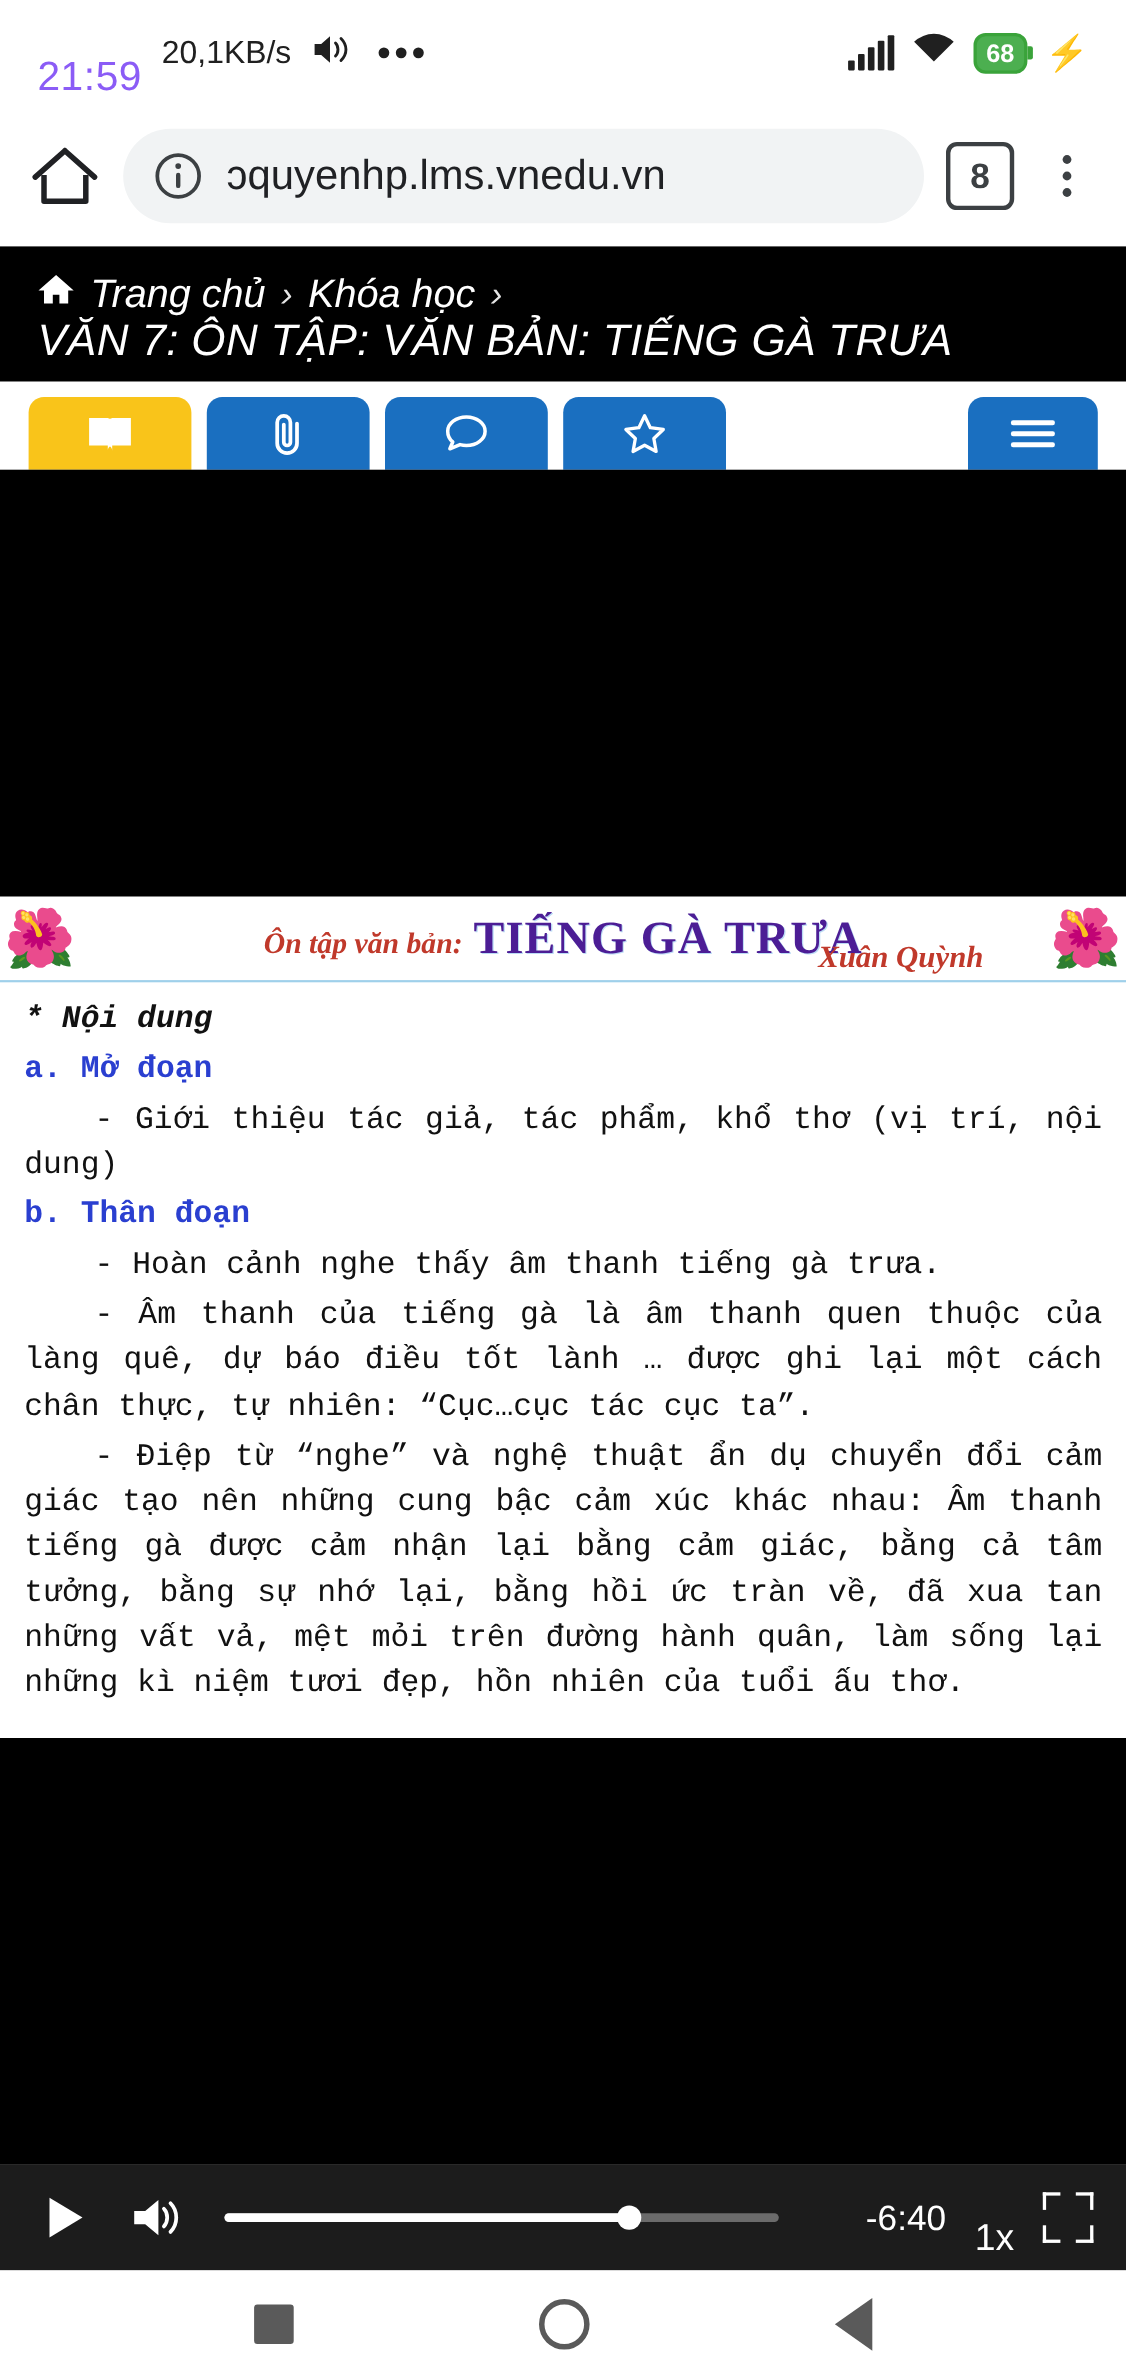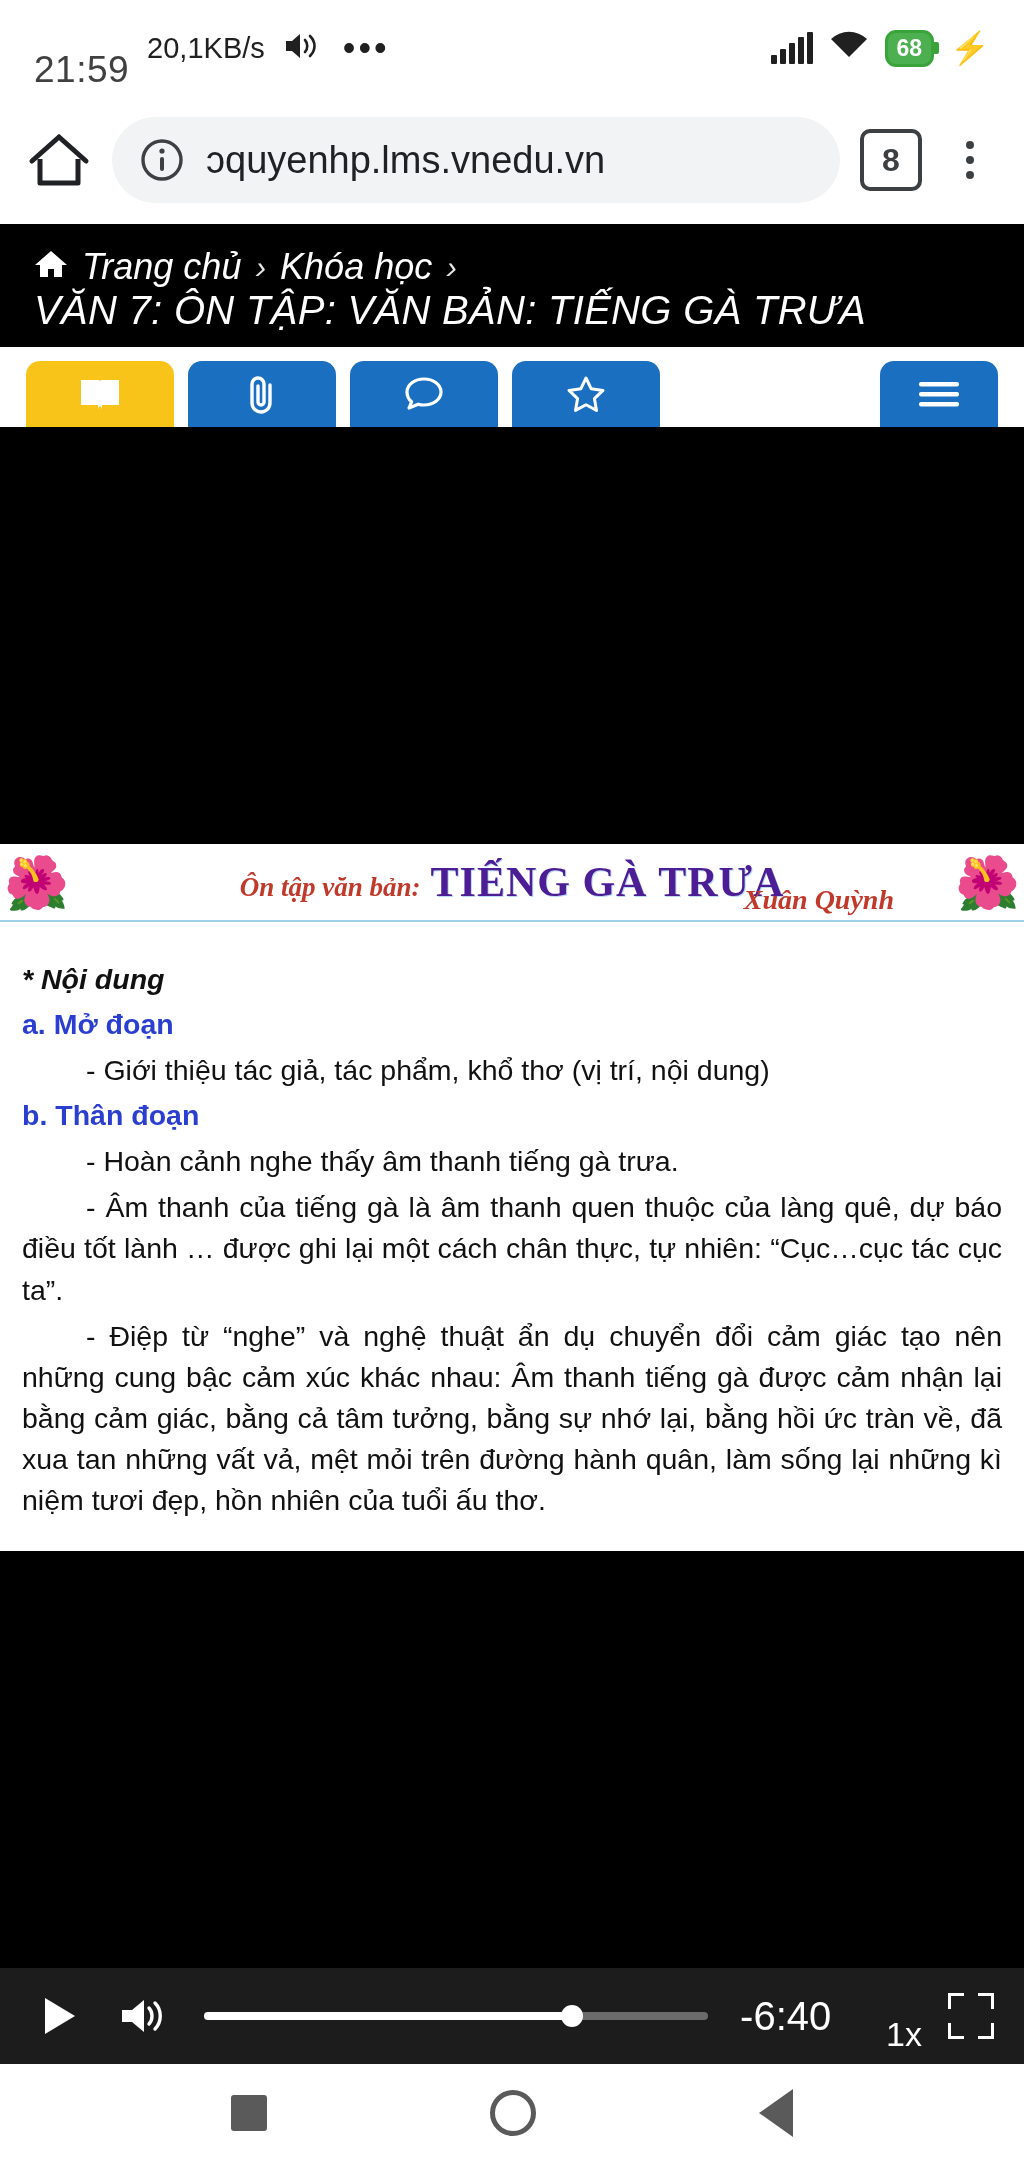--- a/index.html
+++ b/index.html
@@ -23,21 +23,21 @@
   .statusbar {
     height: 96px;
     flex: 0 0 96px;
     display: flex;
     align-items: center;
     padding: 0 34px;
     background: #ffffff;
     color: #1a1a1a;
   }
   .sb-left { display: flex; align-items: center; gap: 18px; }
-  .sb-time { font-size: 37px; letter-spacing: .5px; color: #404040; margin-top: 44px; }
+  .sb-time { font-size: 37px; letter-spacing: .5px; color: #8b5cf6; margin-top: 44px; }
   .sb-net  { font-size: 29px; color: #202020; }
   .sb-mute { font-size: 30px; color: #202020; line-height: 1; }
   .sb-dots { font-size: 36px; letter-spacing: 3px; color: #202020; margin-left: 6px; }
   .sb-right { margin-left: auto; display: flex; align-items: center; gap: 16px; }
   .bars { display: flex; align-items: flex-end; gap: 3px; height: 32px; }
   .bars i { display:block; width: 6px; background: #202020; border-radius: 1px; }
   .bars i:nth-child(1){height: 9px;}
   .bars i:nth-child(2){height: 15px;}
   .bars i:nth-child(3){height: 21px;}
   .bars i:nth-child(4){height: 27px;}
@@ -185,25 +185,25 @@
     letter-spacing: 1px;
     text-shadow: 1px 1px 0 #bcdcf5;
   }
   .banner-author {
     font-family: "Liberation Serif", serif;
     font-style: italic; font-weight: bold;
     font-size: 28px; color: #c0392b;
     position: absolute; right: 130px; bottom: 4px;
   }
   .slide-body {
-    font-family: Liberation Sans, sans-serif;
+    font-family: Liberation Mono, monospace;
     color: #111111;
     font-size: 28.5px;
     line-height: 1.44;
-    padding: 32px 22px 30px 22px;
+    padding: 8px 22px 30px 22px;
   }
   .slide-body .h-noidung { font-weight: bold; font-style: italic; }
   .slide-body .h-a, .slide-body .h-b { font-weight: bold; color: #2a3fd0; margin-top: 4px; }
   .slide-body .ind { text-indent: 64px; }
   .slide-body p { margin-top: 5px; text-align: justify; }
   .slide-body p.just { text-align: justify; }
 
   
   .controls {
     flex: 0 0 96px;
@@ -224,21 +224,21 @@
     margin: 0 6px;
   }
   .progress .filled {
     position:absolute; left:0; top:0; bottom:0;
     background:#ffffff; border-radius:4px;
   }
   .progress .knob {
     position:absolute; top:50%; transform:translate(-50%,-50%);
     width: 22px; height: 22px; border-radius:50%; background:#ffffff;
   }
-  .time { font-size: 40px; color:#ffffff; min-width: 120px; text-align:left;}
+  .time { font-size: 32px; color:#ffffff; min-width: 120px; text-align:right;}
   .speed { font-size: 34px; color:#ffffff;margin-top:36px; }
   .fullscreen { width: 46px; height: 46px; position: relative; }
   .fullscreen span {
     position:absolute; width:16px;height:16px;border:3px solid #fff;
   }
   .fullscreen span:nth-child(1){left:0;top:0;border-right:none;border-bottom:none;}
   .fullscreen span:nth-child(2){right:0;top:0;border-left:none;border-bottom:none;}
   .fullscreen span:nth-child(3){left:0;bottom:0;border-right:none;border-top:none;}
   .fullscreen span:nth-child(4){right:0;bottom:0;border-left:none;border-top:none;}
 

